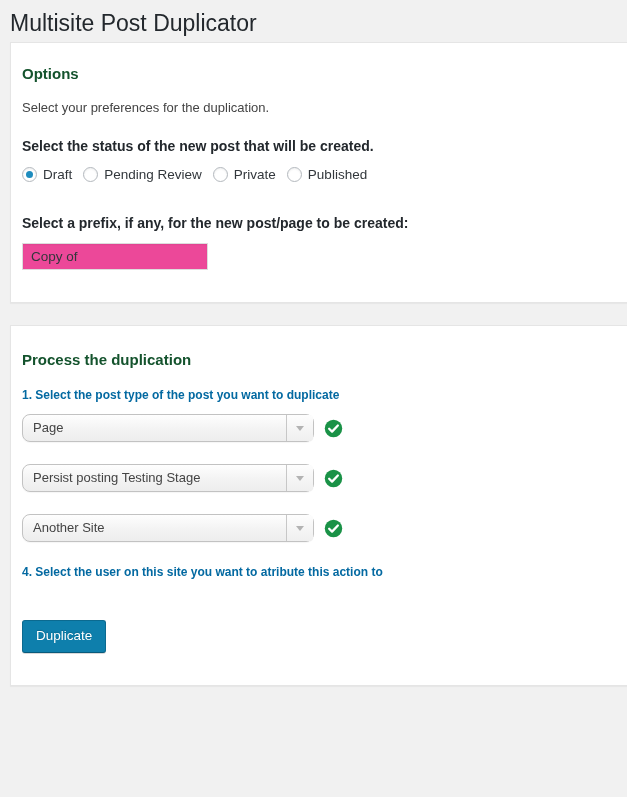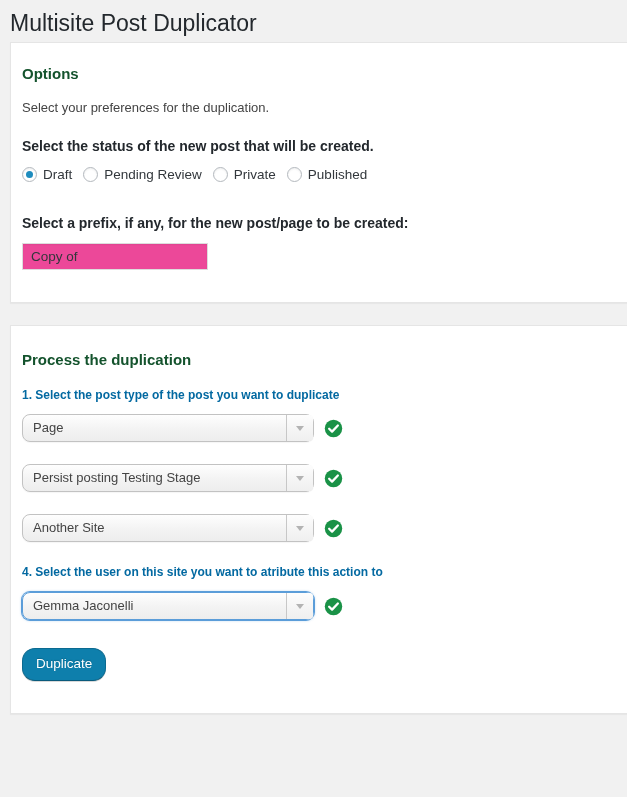--- a/index.html
+++ b/index.html
@@ -196,21 +196,21 @@
     flex: 0 0 auto;
     display: block;
   }
 
   
   .btn-primary {
     display: inline-block;
     background: #0e7fac;
     border: 1px solid #0b6a90;
     border-bottom-color: #095a7b;
-    border-radius: 13px;
+    border-radius: 3px;
     color: #fff;
     font-family: "Liberation Sans", sans-serif;
     font-size: 13.5px;
     line-height: 1;
     padding: 8px 13px 9px 13px;
     cursor: pointer;
     box-shadow: 0 1px 0 rgba(0,0,0,.15);
     text-shadow: 0 -1px 1px rgba(0,0,0,.18);
   }
 </style>
@@ -307,32 +307,20 @@
         <svg class="check-icon" viewBox="0 0 20 20">
           <circle cx="10" cy="10" r="9.2" fill="#1a9247"></circle>
           <path d="M5.4 10.2 L8.5 13.3 L14.6 6.9" stroke="#ffffff" stroke-width="2.4" fill="none" stroke-linecap="round" stroke-linejoin="round"></path>
         </svg>
       </div>
 
       <div class="spacer-22"></div>
 
       
       <h3 class="step-label">4. Select the user on this site you want to atribute this action to</h3>
-      <div class="select-row">
-        <div class="select-box focused">
-          <span class="select-value">Gemma Jaconelli</span>
-          <span class="select-arrow-btn">
-              <span class="arrow-caret"></span>
-            </span>
-        </div>
-        <svg class="check-icon" viewBox="0 0 20 20">
-          <circle cx="10" cy="10" r="9.2" fill="#1a9247"></circle>
-          <path d="M5.4 10.2 L8.5 13.3 L14.6 6.9" stroke="#ffffff" stroke-width="2.4" fill="none" stroke-linecap="round" stroke-linejoin="round"></path>
-        </svg>
-      </div>
 
       <div style="height:28px;"></div>
 
       <button class="btn-primary">Duplicate</button>
     </div>
   </div>
 
 </div>
 
 </body></html>

